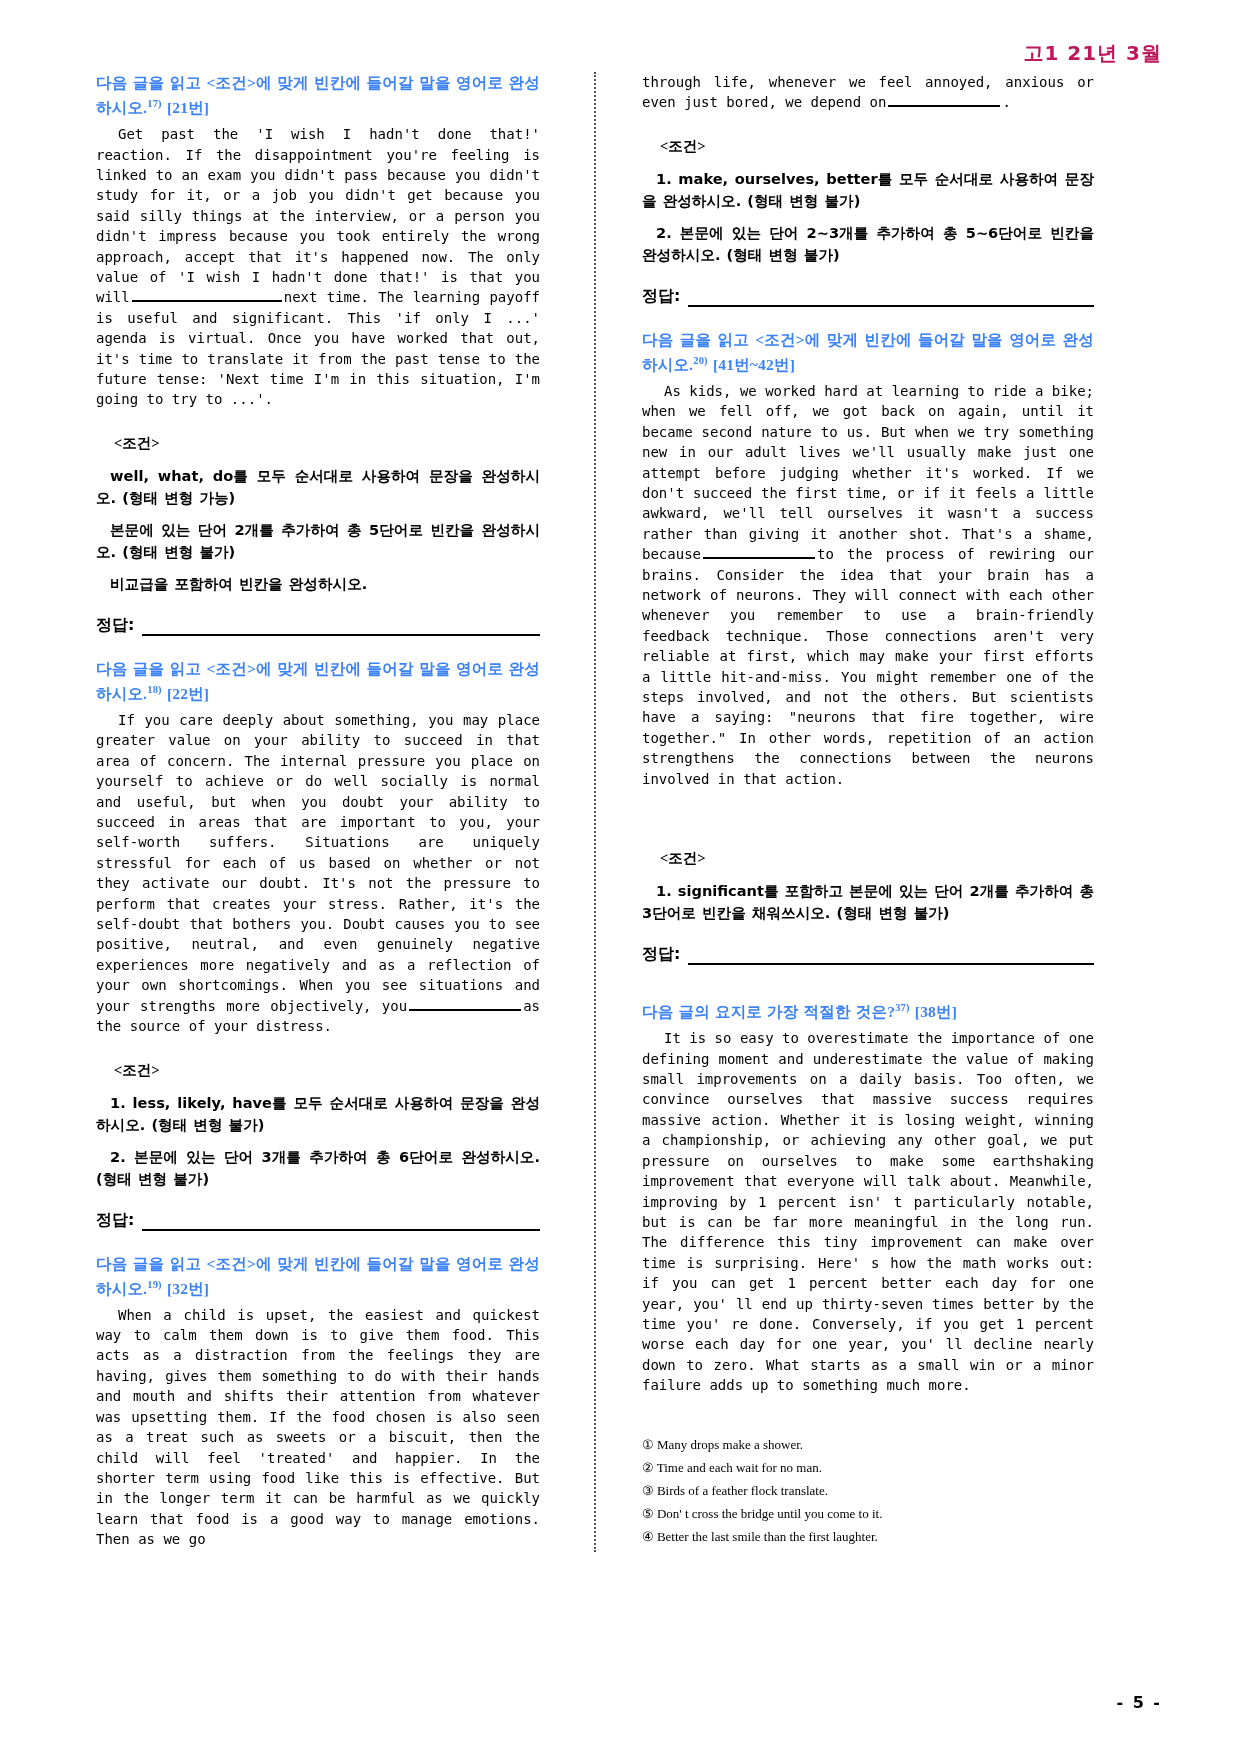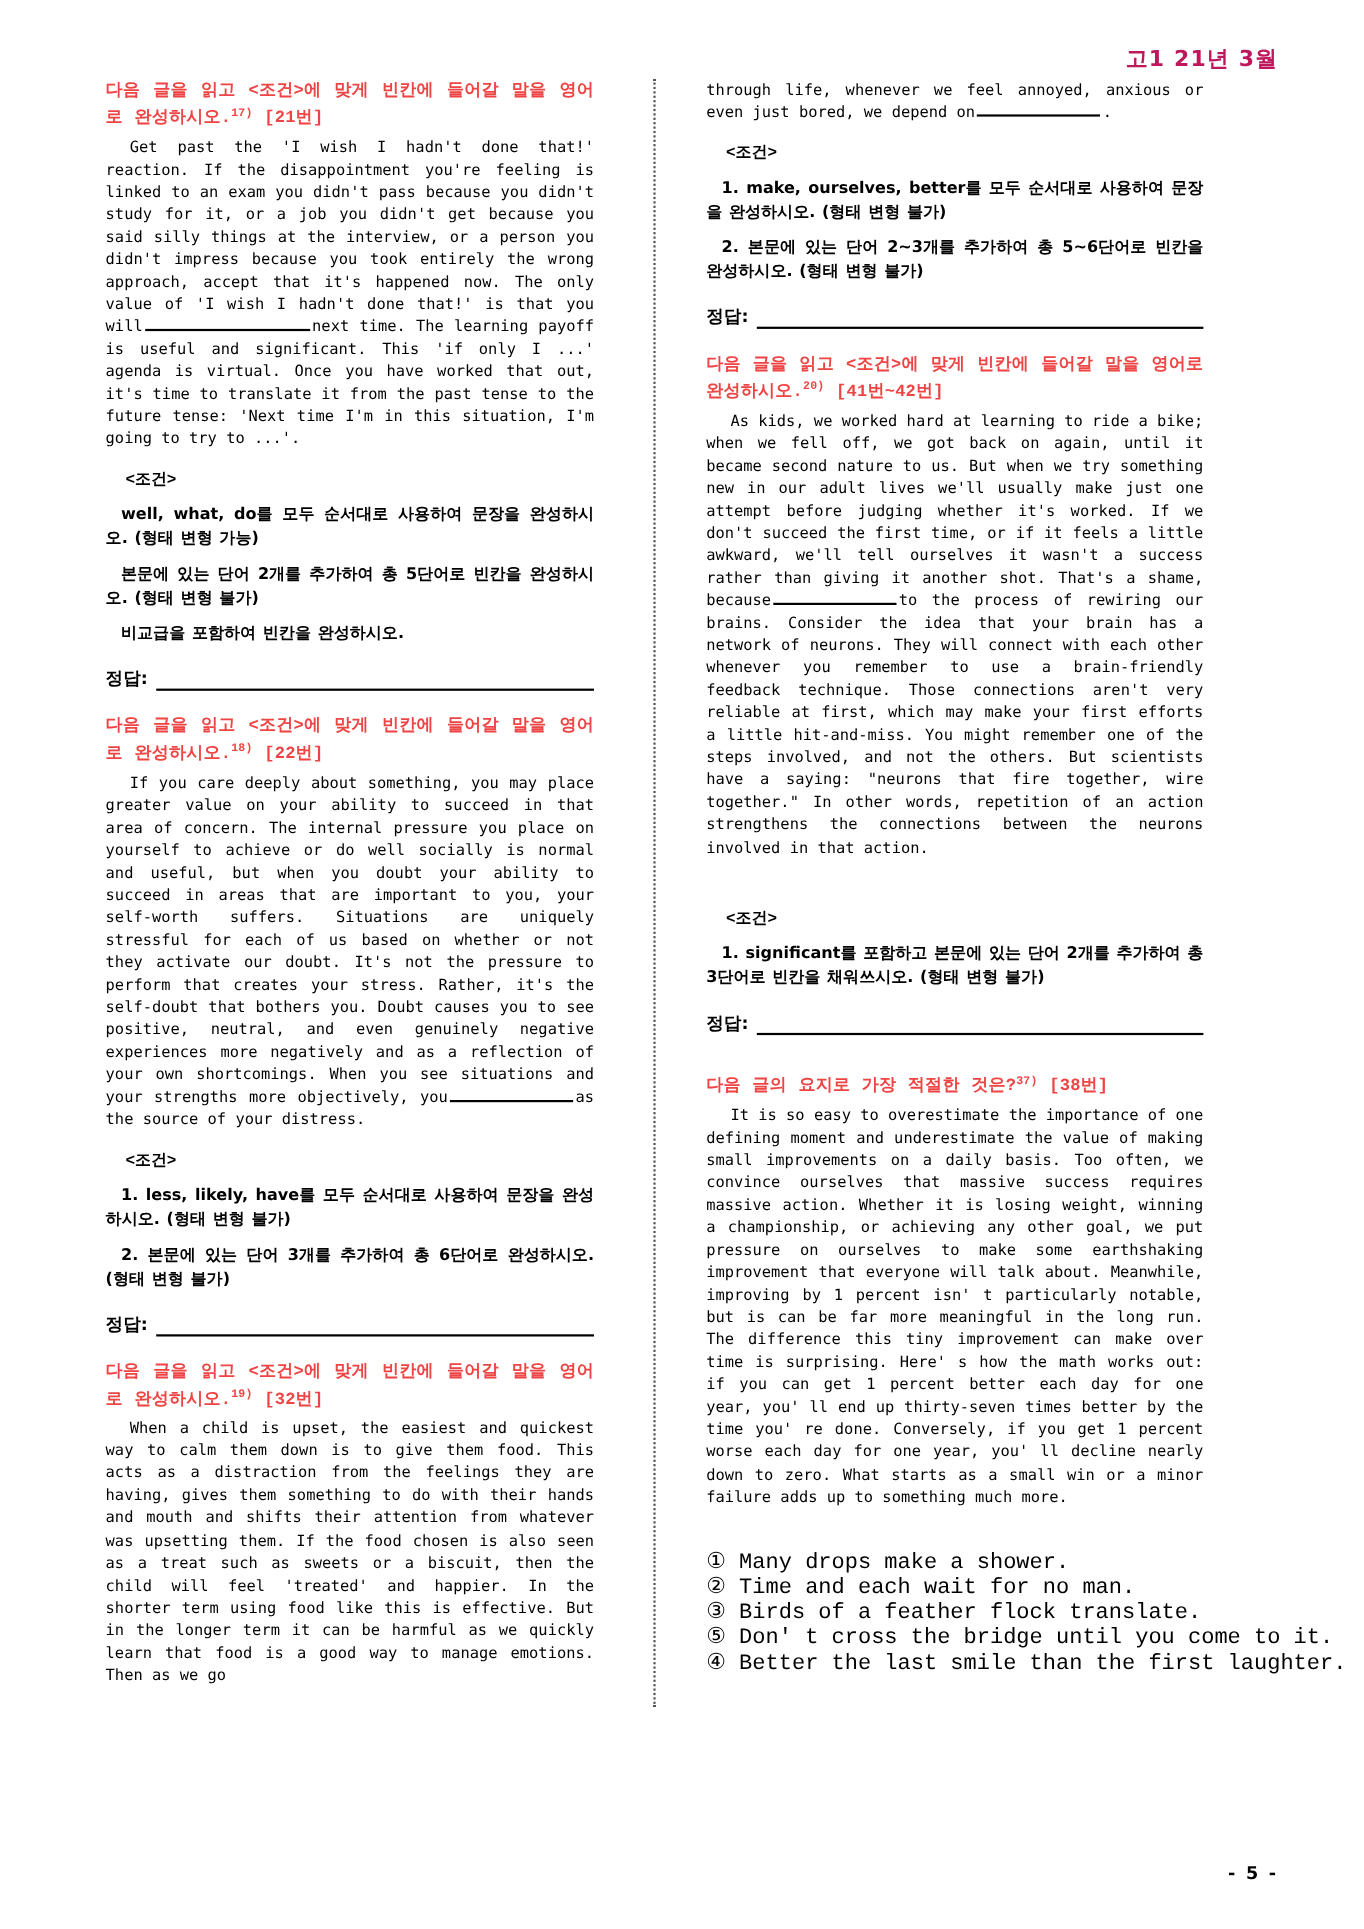--- a/index.html
+++ b/index.html
@@ -50,22 +50,22 @@
   }
   .col-left { padding-right: 8px; }
   .divider {
     width: 0px;
     align-self: stretch;
     margin: 0 46px 0 46px;
     border-left: 2px dotted #555555;
     height: 1480px;
   }
   .q-head {
-    color: #ef4444;
-    font-family: Liberation Mono, monospace;
+    color: #3b82f6;
+    font-family: Liberation Serif, serif;
     font-weight: bold;
     font-size: 15.5px;
     line-height: 21px;
     letter-spacing: 0.2px;
     margin: 0 0 6px 0;
     text-align: justify;
     word-spacing: 1px;
   }
   .q-head .sup {
     font-size: 10.5px;
@@ -87,24 +87,24 @@
     display: inline-block;
     border-bottom: 2px solid #000;
     width: 120px;
     height: 11px;
     margin: 0 2px;
     vertical-align: baseline;
   }
   .blank-inline.w-md { width: 112px; }
   .blank-inline.w-lg { width: 150px; }
   .cond-label {
-    font-family: Liberation Mono, monospace;
+    font-family: Liberation Serif, serif;
     font-weight: bold;
     font-size: 14.5px;
-    margin: 8px 0 12px 0;
+    margin: 24px 0 12px 0;
     padding-left: 18px;
   }
   .cond-item {
     font-family: "DejaVu Sans", sans-serif;
     font-weight: bold;
     font-size: 14.6px;
     line-height: 22px;
     text-align: justify;
     text-indent: 14px;
     margin: 0 0 10px 0;
@@ -120,22 +120,22 @@
   }
   .answer-line .lbl { white-space: nowrap; }
   .answer-line .rule {
     flex: 1;
     border-bottom: 2px solid #000;
     height: 11px;
     margin-left: 8px;
   }
   .choices {
     margin-top: 37px;
-    font-family: Liberation Mono, monospace;
-    font-size: 20px;
+    font-family: Liberation Serif, serif;
+    font-size: 13px;
     line-height: 23px;
   }
   .choice {
     white-space: nowrap;
   }
   .spacer-sm { height: 10px; }
   .spacer-md { height: 20px; }
   .page-num {
     position: absolute;
     right: 78px;

